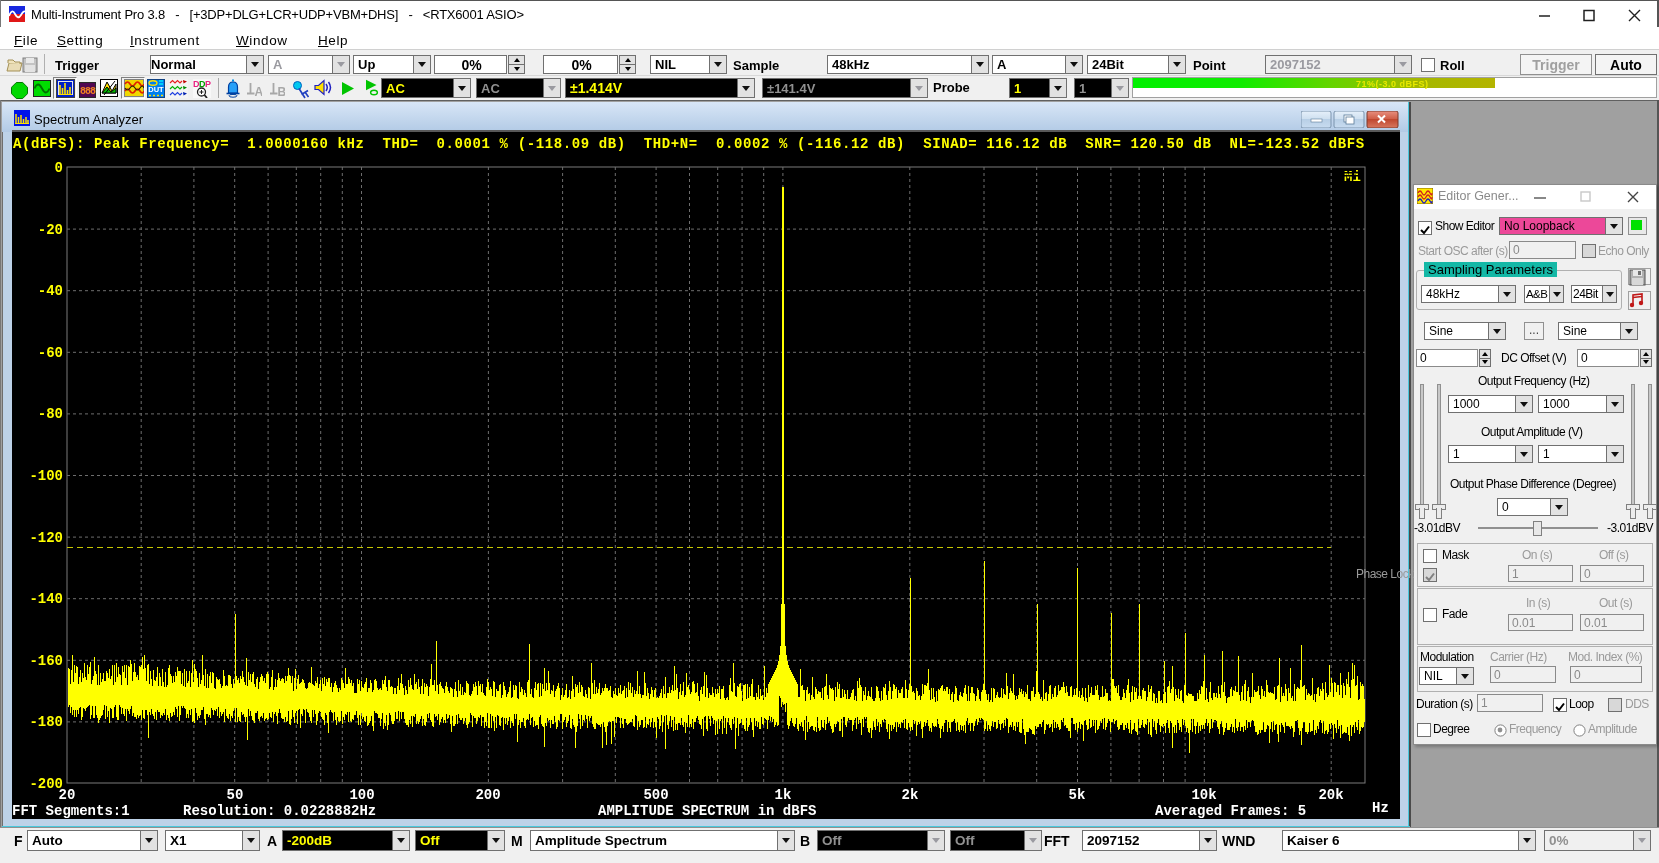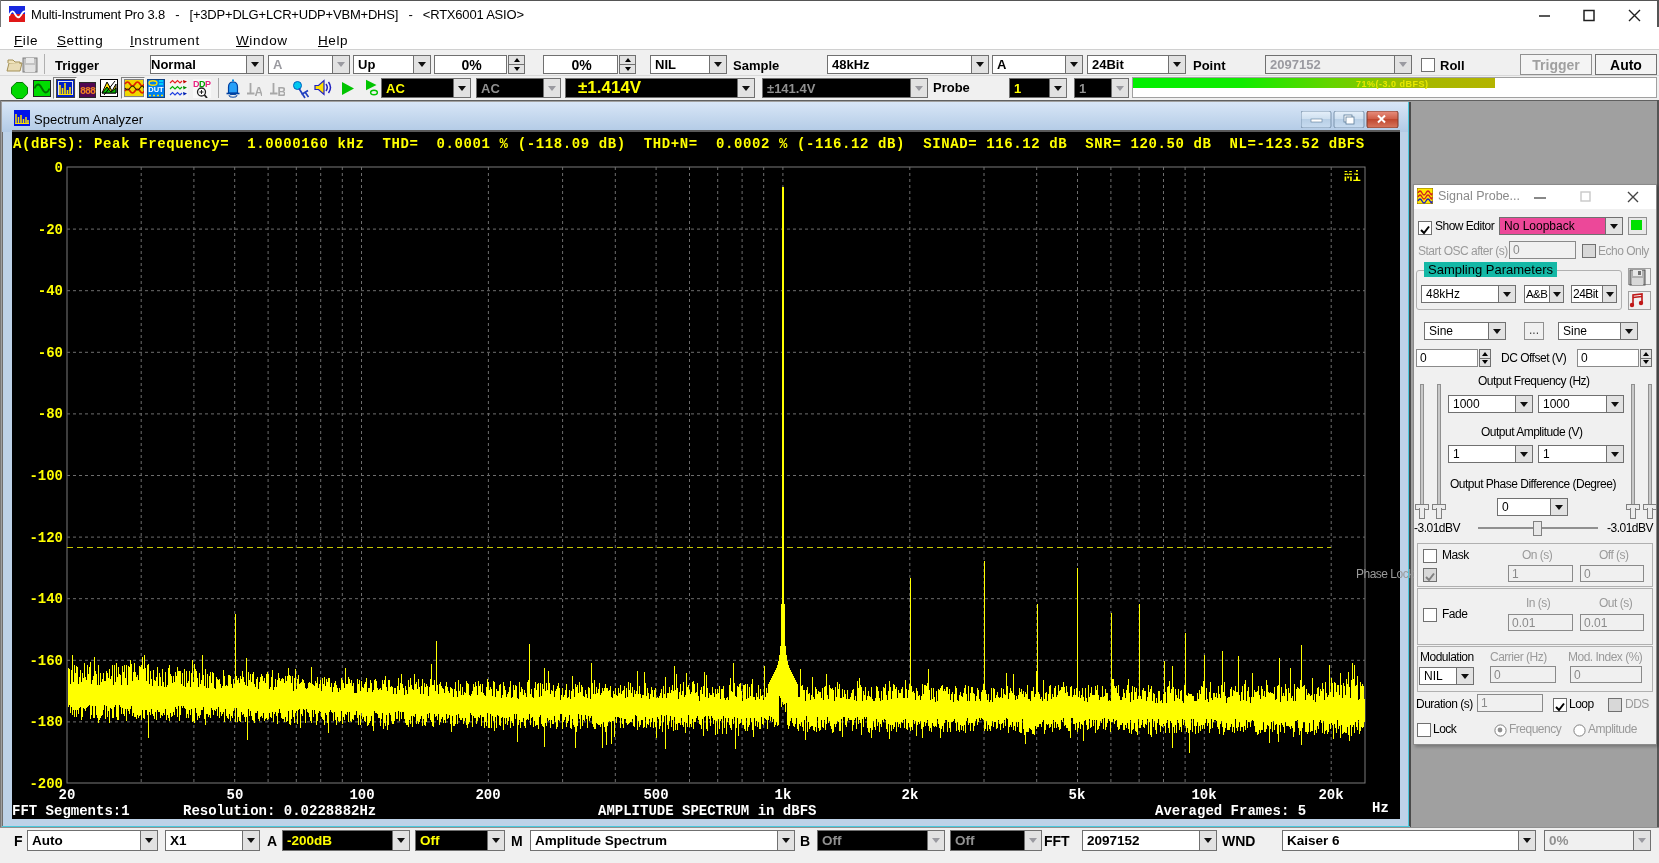--- a/index.html
+++ b/index.html
@@ -218,21 +218,21 @@
       <div class="tri" style="border-top-color:#101010"></div>
     </div>
   </div>
 <div class="cb" style="left:476px;top:78px;width:85px;height:20px;background:#000">
     <div class="cbt" style="color:#909090;font-weight:bold;font-size:13px;padding-left:4px;letter-spacing:0px">AC</div>
     <div class="cba" style="background:#e2e2e2;width:16px">
       <div class="tri" style="border-top-color:#9a9aa0"></div>
     </div>
   </div>
 <div class="cb" style="left:565px;top:78px;width:190px;height:20px;background:#000">
-    <div class="cbt" style="color:#ffff00;font-weight:bold;font-size:17px;padding-left:12px;letter-spacing:0px">±1.414V</div>
+    <div class="cbt" style="color:#ffff00;font-weight:bold;font-size:14px;padding-left:4px;letter-spacing:0px">±1.414V</div>
     <div class="cba" style="background:#e2e2e2;width:16px">
       <div class="tri" style="border-top-color:#101010"></div>
     </div>
   </div>
 <div class="cb" style="left:762px;top:78px;width:166px;height:20px;background:#000">
     <div class="cbt" style="color:#909090;font-weight:bold;font-size:13px;padding-left:4px;letter-spacing:0px">±141.4V</div>
     <div class="cba" style="background:#e2e2e2;width:16px">
       <div class="tri" style="border-top-color:#9a9aa0"></div>
     </div>
   </div>
@@ -328,21 +328,21 @@
   </div>
 <div style="position:absolute;left:13px;top:136px;font:bold 14px 'Liberation Mono',monospace;color:#ffff00;letter-spacing:0.61px;white-space:pre">A(dBFS): Peak Frequency=  1.0000160 kHz  THD=  0.0001 % (-118.09 dB)  THD+N=  0.0002 % (-116.12 dB)  SINAD= 116.12 dB  SNR= 120.50 dB  NL=-123.52 dBFS</div>
 <div style="position:absolute;left:1413px;top:184px;width:244px;height:561px;background:#f0f0f0;border:1px solid #8a8a8a;box-sizing:border-box;box-shadow:2px 2px 3px rgba(0,0,0,.25)"></div>
 <div style="position:absolute;left:1414px;top:185px;width:242px;height:24px;background:#fff"></div>
 <div style="position:absolute;left:1417px;top:188px"><svg width="16" height="16" viewBox="0 0 16 16">
       <rect x="0" y="0" width="16" height="16" fill="#ffe800" stroke="#806000"></rect>
       <path d="M1 5 q2 -4 4 0 t4 0 t4 0 t2 0" stroke="#d02020" fill="none" stroke-width="1.3"></path>
       <path d="M1 9 q2 -4 4 0 t4 0 t4 0 t2 0" stroke="#d02020" fill="none" stroke-width="1.3"></path>
       <path d="M1 13 q2 -4 4 0 t4 0 t4 0 t2 0" stroke="#2020c0" fill="none" stroke-width="1.3"></path>
     </svg></div>
-<div style="position:absolute;left:1438px;top:189px;font:normal 12.5px 'Liberation Sans',sans-serif;color:#8a8a8a;white-space:nowrap;letter-spacing:0px">Signal Probe...</div>
+<div style="position:absolute;left:1438px;top:189px;font:normal 12.5px 'Liberation Sans',sans-serif;color:#8a8a8a;white-space:nowrap;letter-spacing:0px">Editor Gener...</div>
 <svg style="position:absolute;left:1528px;top:186px" width="128" height="22" viewBox="0 0 128 22">
 <path d="M6 12 h12" stroke="#555" stroke-width="1.4"></path>
 <rect x="53" y="6" width="9" height="9" fill="none" stroke="#c8c8c8" stroke-width="1.4"></rect>
 <path d="M100 6 l10 10 M110 6 l-10 10" stroke="#444" stroke-width="1.4"></path>
   </svg>
 <div style="position:absolute;left:1418px;top:221px;width:12px;height:12px;background:#fff;border:1px solid #707070"><svg width="12" height="12" viewBox="0 0 12 12">
       <path d="M2 6 L5 9 L10 2.5" stroke="#000" stroke-width="2" fill="none"></path>
     </svg></div>
 <div style="position:absolute;left:1435px;top:219px;font:normal 12px 'Liberation Sans',sans-serif;color:#000;white-space:nowrap;letter-spacing:-0.5px">Show Editor</div>
 <div class="cb" style="left:1499px;top:217px;width:124px;height:18px;background:#ec4899">
@@ -503,21 +503,21 @@
 <div style="position:absolute;left:1570px;top:666px;width:72px;height:17px;background:#f0f0f0;border:1px solid #8a8a8a;box-sizing:border-box;font:12px 'Liberation Sans',sans-serif;color:#8a8a8a;padding:1px 0 0 3px;overflow:hidden">0</div>
 <div style="position:absolute;left:1416px;top:697px;font:normal 12px 'Liberation Sans',sans-serif;color:#000;white-space:nowrap;letter-spacing:-0.5px">Duration (s)</div>
 <div style="position:absolute;left:1477px;top:694px;width:66px;height:18px;background:#f0f0f0;border:1px solid #8a8a8a;box-sizing:border-box;font:12px 'Liberation Sans',sans-serif;color:#8a8a8a;padding:1px 0 0 3px;overflow:hidden">1</div>
 <div style="position:absolute;left:1553px;top:698px;width:12px;height:12px;background:#fff;border:1px solid #707070"><svg width="12" height="12" viewBox="0 0 12 12">
       <path d="M2 6 L5 9 L10 2.5" stroke="#000" stroke-width="2" fill="none"></path>
     </svg></div>
 <div style="position:absolute;left:1569px;top:697px;font:normal 12px 'Liberation Sans',sans-serif;color:#000;white-space:nowrap;letter-spacing:-0.5px">Loop</div>
 <div style="position:absolute;left:1608px;top:698px;width:12px;height:12px;background:#d8d8d8;border:1px solid #707070"><svg width="12" height="12" viewBox="0 0 12 12"></svg></div>
 <div style="position:absolute;left:1625px;top:697px;font:normal 12px 'Liberation Sans',sans-serif;color:#9a9a9a;white-space:nowrap;letter-spacing:-0.5px">DDS</div>
 <div style="position:absolute;left:1417px;top:723px;width:12px;height:12px;background:#fff;border:1px solid #707070"><svg width="12" height="12" viewBox="0 0 12 12"></svg></div>
-<div style="position:absolute;left:1433px;top:722px;font:normal 12px 'Liberation Sans',sans-serif;color:#000;white-space:nowrap;letter-spacing:-0.5px">Lock</div>
+<div style="position:absolute;left:1433px;top:722px;font:normal 12px 'Liberation Sans',sans-serif;color:#000;white-space:nowrap;letter-spacing:-0.5px">Degree</div>
 <div style="position:absolute;left:1494px;top:723px"><svg width="13" height="13" viewBox="0 0 13 13">
       <circle cx="6.5" cy="6.5" r="5.6" fill="#fff" stroke="#808080"></circle>
       <circle cx="6" cy="6" r="2.4" fill="#909090"></circle>
     </svg></div>
 <div style="position:absolute;left:1509px;top:722px;font:normal 12px 'Liberation Sans',sans-serif;color:#9a9a9a;white-space:nowrap;letter-spacing:-0.5px">Frequency</div>
 <div style="position:absolute;left:1573px;top:723px"><svg width="13" height="13" viewBox="0 0 13 13">
       <circle cx="6.5" cy="6.5" r="5.6" fill="#fff" stroke="#808080"></circle>
     </svg></div>
 <div style="position:absolute;left:1588px;top:722px;font:normal 12px 'Liberation Sans',sans-serif;color:#9a9a9a;white-space:nowrap;letter-spacing:-0.5px">Amplitude</div>
 <div style="position:absolute;left:0;top:827px;width:1659px;height:36px;background:#f0f0f0;border-top:1px solid #909090;box-sizing:border-box"></div>

